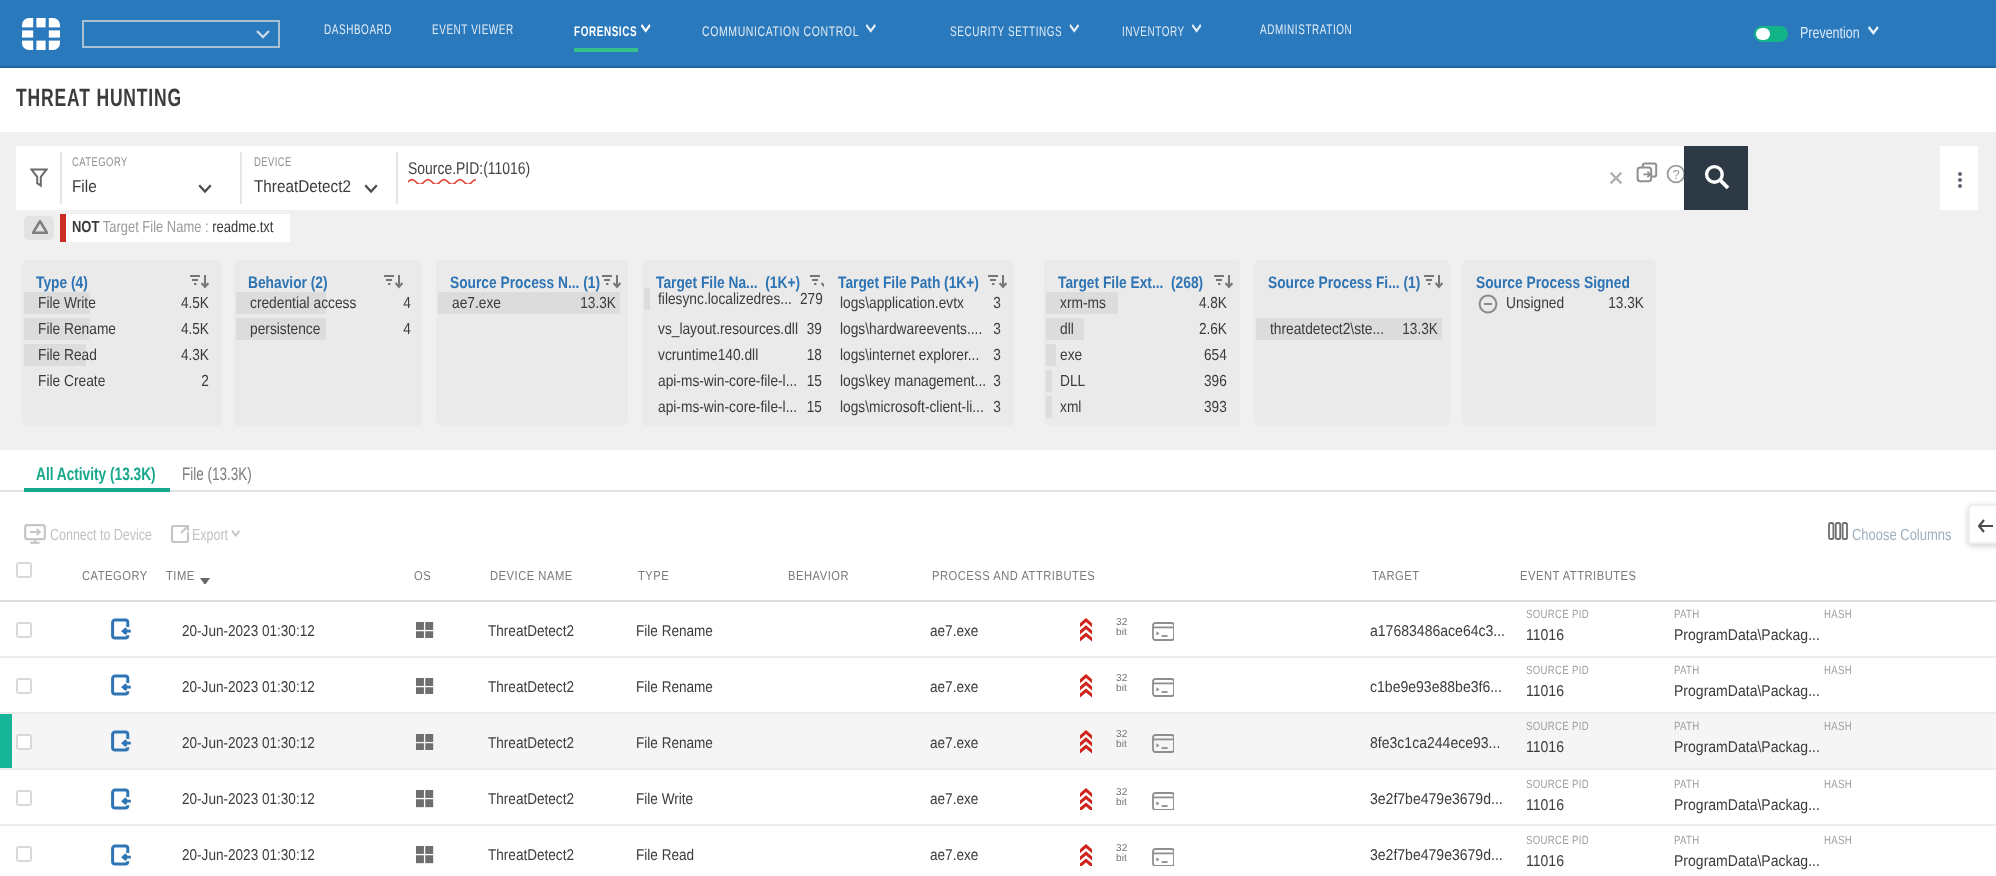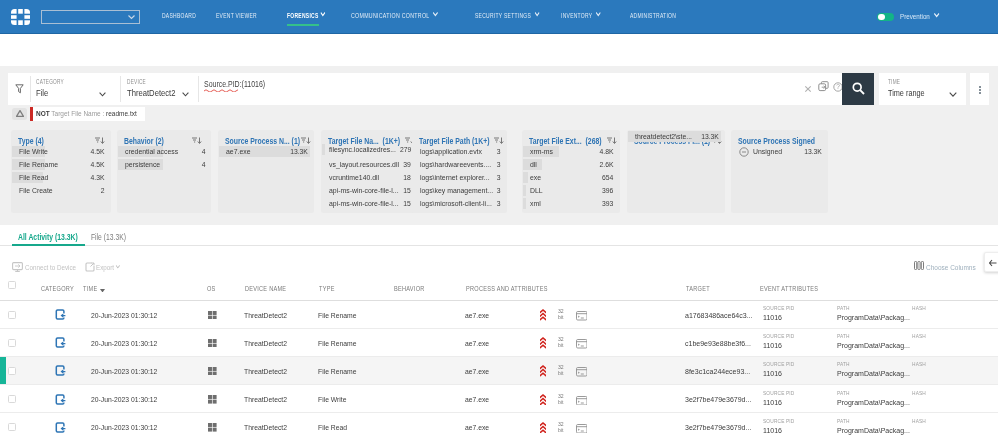--- a/index.html
+++ b/index.html
@@ -102,20 +102,23 @@
         </svg></div>
     <div class="nav" style="left:630px">ADMINISTRATION</div>
     <div class="abs" style="left:877px;top:13.2px;width:17px;height:7.8px;border-radius:4px;background:#13b487">
       <div class="abs" style="left:1.4px;top:0.7px;width:6.4px;height:6.4px;border-radius:50%;background:#fff"></div>
     </div>
     <div class="nav" style="left:899.5px;top:11.5px;font-size:8px;letter-spacing:0;color:#d9e9f8;transform:scaleX(.78)">Prevention&nbsp; <svg class="chev" viewBox="0 0 7 5" style="width:8px;height:5px">
           <polyline points="0.5,0.5 3.5,3.5 6.5,0.5" fill="none" stroke="#e8f1fa" stroke-width="1.4"></polyline>
         </svg></div>
   </div>
 
+  <div id="titlerow">
+      <div id="title">THREAT HUNTING</div>
+    </div>
 
   <div id="grayzone">
     <div id="fbar">
       <svg class="abs" style="left:6.5px;top:11px" width="9" height="10" viewBox="0 0 9 10">
         <path d="M0.8 0.8 H8.2 L5.4 4.4 V8.8 L3.6 7.6 V4.4 Z" fill="none" stroke="#6b6b6b" stroke-width="1"></path>
       </svg>
       <div class="vsep" style="left:22px"></div>
       <div class="flabel" style="left:28px">CATEGORY</div>
       <div class="fval" style="left:28px">File</div>
       <svg class="abs" style="left:91px;top:19px" width="7" height="4.5" viewBox="0 0 7 4.5">
@@ -144,27 +147,20 @@
         <circle cx="5" cy="5" r="4.2" fill="none" stroke="#9b9b9b" stroke-width="0.9"></circle>
         <text x="5" y="7.3" text-anchor="middle" font-size="6.5" fill="#9b9b9b" font-family="Liberation Sans">?</text>
       </svg>
       <div id="searchbtn">
         <svg class="abs" style="left:10px;top:9px" width="13" height="13" viewBox="0 0 13 13">
           <circle cx="5.2" cy="5.2" r="3.9" fill="none" stroke="#fff" stroke-width="1.7"></circle>
           <line x1="8.2" y1="8.2" x2="12" y2="12" stroke="#fff" stroke-width="1.9"></line>
         </svg>
       </div>
     </div>
-    <div id="timebox">
-      <div class="flabel" style="left:8.5px">TIME</div>
-      <div class="fval" style="left:8.5px;font-size:9px;transform:scaleX(.81)">Time range</div>
-      <svg class="abs" style="left:70px;top:18.5px" width="8" height="5" viewBox="0 0 8 5">
-          <polyline points="0.7,0.7 4,4.2 7.3,0.7" fill="none" stroke="#4a4a4a" stroke-width="1.1"></polyline>
-        </svg>
-    </div>
     <div id="dotsbox">
       <div class="abs" style="left:8.5px;top:12.5px;width:2px;height:2px;border-radius:50%;background:#5c6b77"></div>
       <div class="abs" style="left:8.5px;top:15.5px;width:2px;height:2px;border-radius:50%;background:#5c6b77"></div>
       <div class="abs" style="left:8.5px;top:18.5px;width:2px;height:2px;border-radius:50%;background:#5c6b77"></div>
     </div>
 
     <div class="abs" style="left:12px;top:41.5px;width:15.3px;height:12px;background:#e3e3e3;border-radius:2.5px"></div>
     <svg class="abs" style="left:15.5px;top:44px" width="8" height="7" viewBox="0 0 8 7">
       <path d="M4 0.6 L7.5 6.4 H0.5 Z" fill="none" stroke="#7e7e7e" stroke-width="1.3" stroke-linejoin="round"></path>
     </svg>
@@ -325,21 +321,21 @@
         </div>
     </div>
     <div class="card" style="left:627px;width:97.5px">
       <div class="ch">Source Process Fi... (1)</div>
       <svg class="fun" style="left:85px" width="10" height="8" viewBox="0 0 10 8">
           <line x1="0" y1="1" x2="5" y2="1" stroke="#777" stroke-width="1"></line>
           <line x1="1" y1="3" x2="4" y2="3" stroke="#777" stroke-width="1"></line>
           <line x1="2" y1="5" x2="3.2" y2="5" stroke="#777" stroke-width="1"></line>
           <path d="M7.5 0.5 V6 M5.8 4.5 L7.5 6.5 L9.2 4.5" fill="none" stroke="#777" stroke-width="1"></path>
         </svg>
-      <div class="cr" style="top:0">
+      <div class="cr" style="top:28px">
           <i style="width:93px"></i>
           <span class="l">threatdetect2\ste...</span>
           <span class="n">13.3K</span>
         </div>
     </div>
     <div class="card" style="left:731px;width:97px">
       <div class="ch">Source Process Signed</div>
       <div class="cr" style="top:15px">
         <svg class="abs" style="left:8px;top:1.5px" width="10" height="10" viewBox="0 0 10 10">
             <circle cx="5" cy="5" r="4.2" fill="none" stroke="#8a8a8a" stroke-width="1"></circle>

